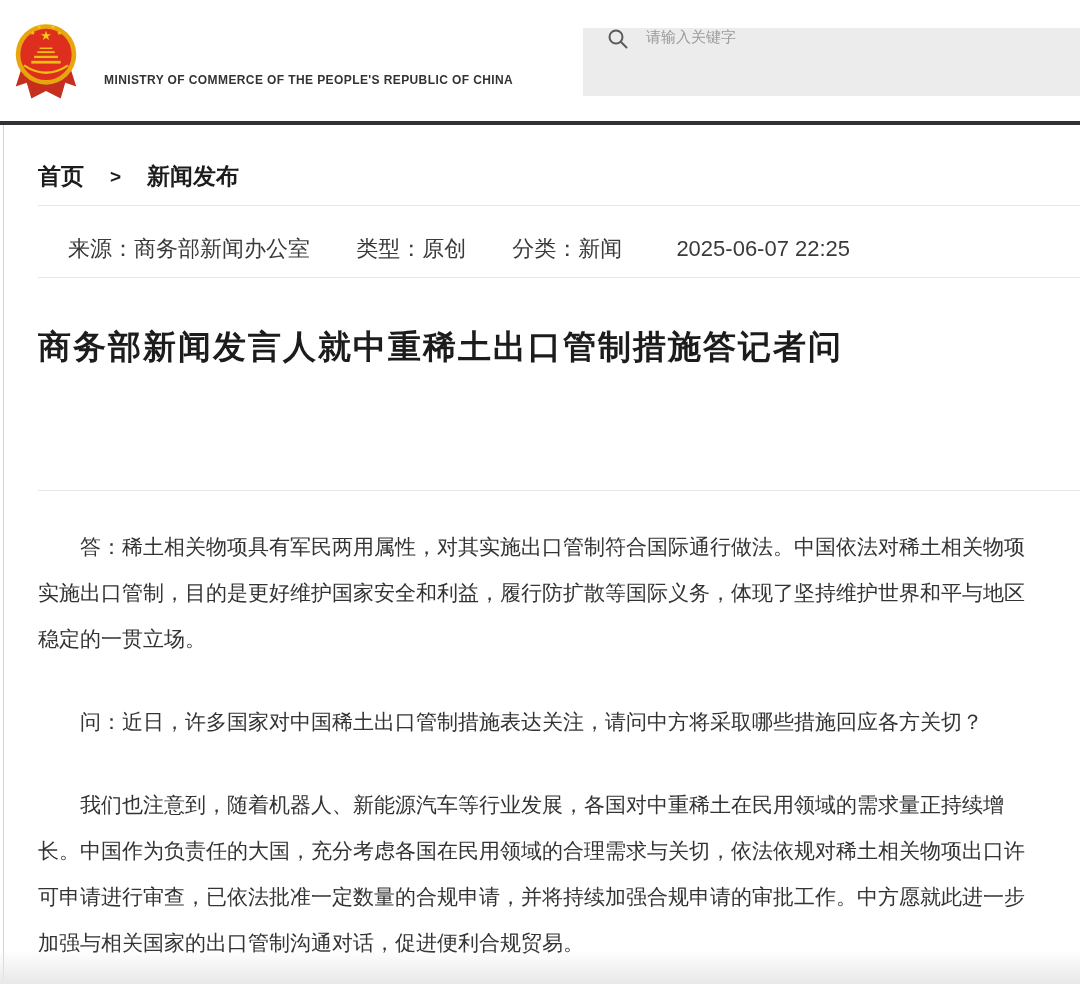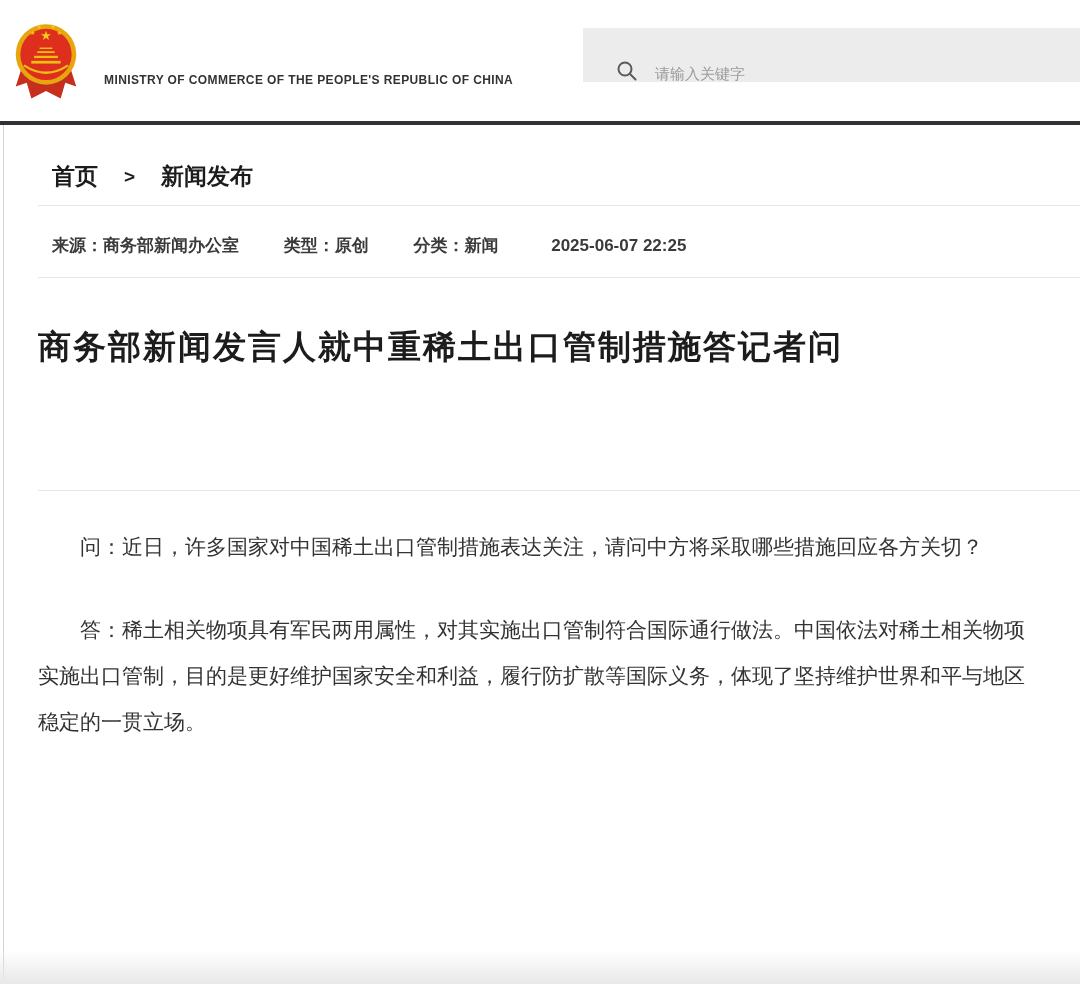--- a/index.html
+++ b/index.html
@@ -20,56 +20,56 @@
     left: 102px; top: 22px;
     font-size: 35px; font-weight: 700; color: #2a2a2a;
     letter-spacing: 4px; white-space: nowrap;
   }
   .site-subtitle {
     left: 104px; top: 73px;
     font-size: 12px; font-weight: 700; color: #333333;
     letter-spacing: 0.4px; white-space: nowrap;
   }
   .search-box {
-    left: 583px; top: 28px; width: 497px; height: 54px;
+    left: 583px; top: 28px; width: 497px; height: 68px;
     background: #ececec;
-    display: flex; align-items: flex-end;
-    padding-left: 33px;
+    display: flex; align-items: flex-start;
+    padding-left: 24px;
   }
   .search-icon { width: 22px; height: 22px; flex: 0 0 auto; }
   .search-input {
     border: none; outline: none; background: transparent;
     margin-left: 17px; width: 380px;
     font-size: 15px; color: #555;
     font-family: "Liberation Sans", "DejaVu Sans", sans-serif;
   }
   .search-input::placeholder { color: #9a9a9a; opacity: 1; }
 
   
   .top-bar { left: 0; top: 121px; width: 1080px; height: 4px; background: #323236; }
   .left-line { left: 3px; top: 125px; width: 1px; height: 859px; background: #d4d4d4; }
 
   
   .breadcrumb {
-    left: 52px; top: 161px;
+    left: 38px; top: 161px;
     font-size: 23px; font-weight: 700; color: #1c1c1c;
     display: flex; align-items: center; white-space: nowrap;
   }
   .breadcrumb .crumb { cursor: pointer; }
   .breadcrumb .sep { margin: 0 26px; font-size: 19px; font-weight: 700; color: #1c1c1c; }
 
   .divider { right: 0; height: 1px; background: #e7e7e7; }
   .divider-1 { left: 38px; top: 205px; }
   .divider-2 { left: 38px; top: 277px; }
   .divider-3 { left: 38px; top: 490px; }
 
   
   .meta-row {
-    left: 52px; top: 234px;
-    font-size: 17px; color: #3a3a3a; white-space: nowrap; font-weight: bold;
+    left: 68px; top: 234px;
+    font-size: 22px; color: #3a3a3a; white-space: nowrap;
   }
   .meta-row .meta-item { margin-right: 40px; }
   .meta-row .meta-item:last-child { margin-right: 0; margin-left: 8px; }
 
   
   .article-title {
     left: 38px; top: 314px; width: 965px;
     font-size: 33px; line-height: 66px; font-weight: 700;
     color: #1c1c1c; letter-spacing: 2px;
     word-break: break-all;
@@ -139,17 +139,18 @@
   <span class="meta-item">2025-06-07 22:25</span>
 </div>
 
 <div class="abs divider divider-2"></div>
 
 <h1 class="abs article-title">商务部新闻发言人就中重稀土出口管制措施答记者问</h1>
 
 <div class="abs divider divider-3"></div>
 
 <div class="abs article-body">
+  <p>答：稀土相关物项具有军民两用属性，对其实施出口管制符合国际通行做法。中国依法对稀土相关物项实施出口管制，目的是更好维护国家安全和利益，履行防扩散等国际义务，体现了坚持维护世界和平与地区稳定的一贯立场。</p>
   <p>问：近日，许多国家对中国稀土出口管制措施表达关注，请问中方将采取哪些措施回应各方关切？</p>
-  <p>答：稀土相关物项具有军民两用属性，对其实施出口管制符合国际通行做法。中国依法对稀土相关物项实施出口管制，目的是更好维护国家安全和利益，履行防扩散等国际义务，体现了坚持维护世界和平与地区稳定的一贯立场。</p>
+  <p>我们也注意到，随着机器人、新能源汽车等行业发展，各国对中重稀土在民用领域的需求量正持续增长。中国作为负责任的大国，充分考虑各国在民用领域的合理需求与关切，依法依规对稀土相关物项出口许可申请进行审查，已依法批准一定数量的合规申请，并将持续加强合规申请的审批工作。中方愿就此进一步加强与相关国家的出口管制沟通对话，促进便利合规贸易。</p>
 </div>
 
 <div class="abs bottom-fade"></div>
 
 </body></html>

